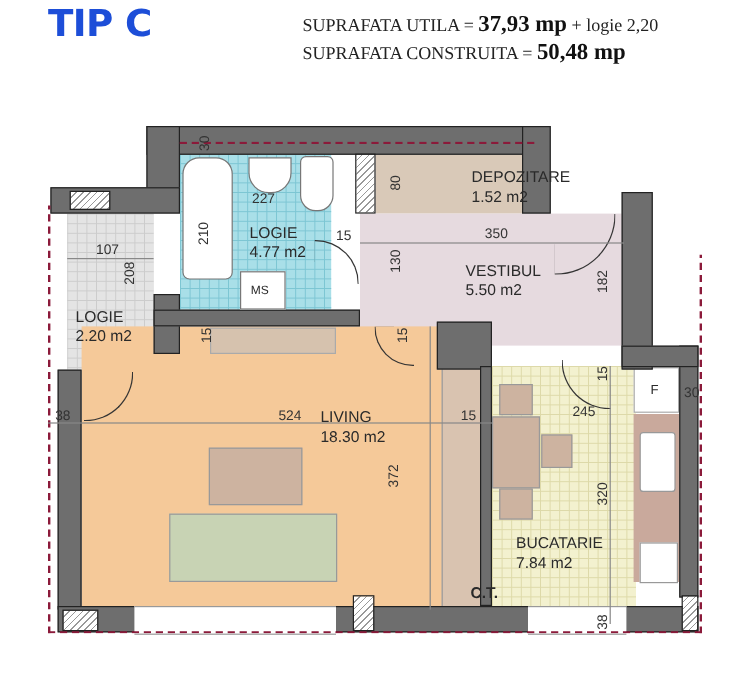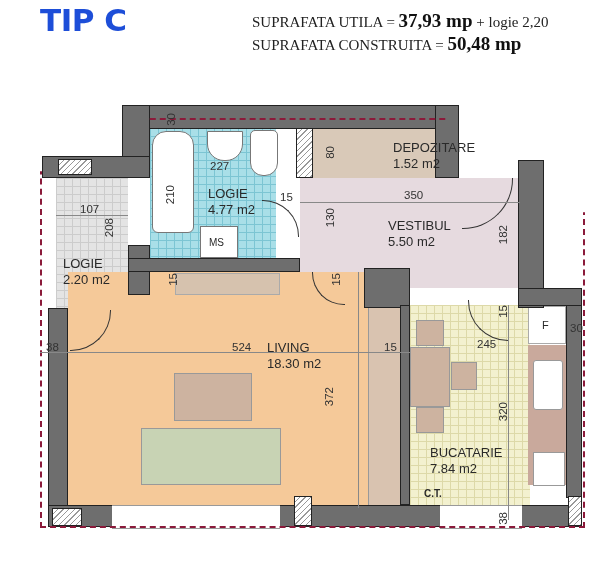--- a/index.html
+++ b/index.html
@@ -103,21 +103,21 @@
     <div>2.20 m2</div>
   </div>
   <div class="abs lbl" style="left:267px;top:340px;">
     <div>LIVING</div>
     <div>18.30 m2</div>
   </div>
   <div class="abs lbl" style="left:430px;top:445px;">
     <div>BUCATARIE</div>
     <div>7.84 m2</div>
   </div>
-  <div class="abs lbl" style="left:424px;top:486px;font-size:10px;font-weight:bold;">C.T.</div>
+  <div class="abs lbl" style="left:392px;top:486px;font-size:13px;font-weight:bold;">C.T.</div>
 
   <div class="abs" style="left:40px;top:352px;width:370px;height:1px;background:#888;"></div>
   <div class="abs" style="left:300px;top:202px;width:220px;height:1px;background:#888;"></div>
   <div class="abs" style="left:56px;top:215px;width:72px;height:1px;background:#888;"></div>
   <div class="abs" style="left:358px;top:272px;width:1px;height:236px;background:#888;"></div>
   <div class="abs" style="left:508px;top:305px;width:1px;height:215px;background:#888;"></div>
 
   <span class="abs vdim" style="left:165px;top:113px;">30</span>
   <span class="abs dim" style="left:210px;top:160px;">227</span>
   <span class="abs vdim" style="left:164px;top:185px;">210</span>

